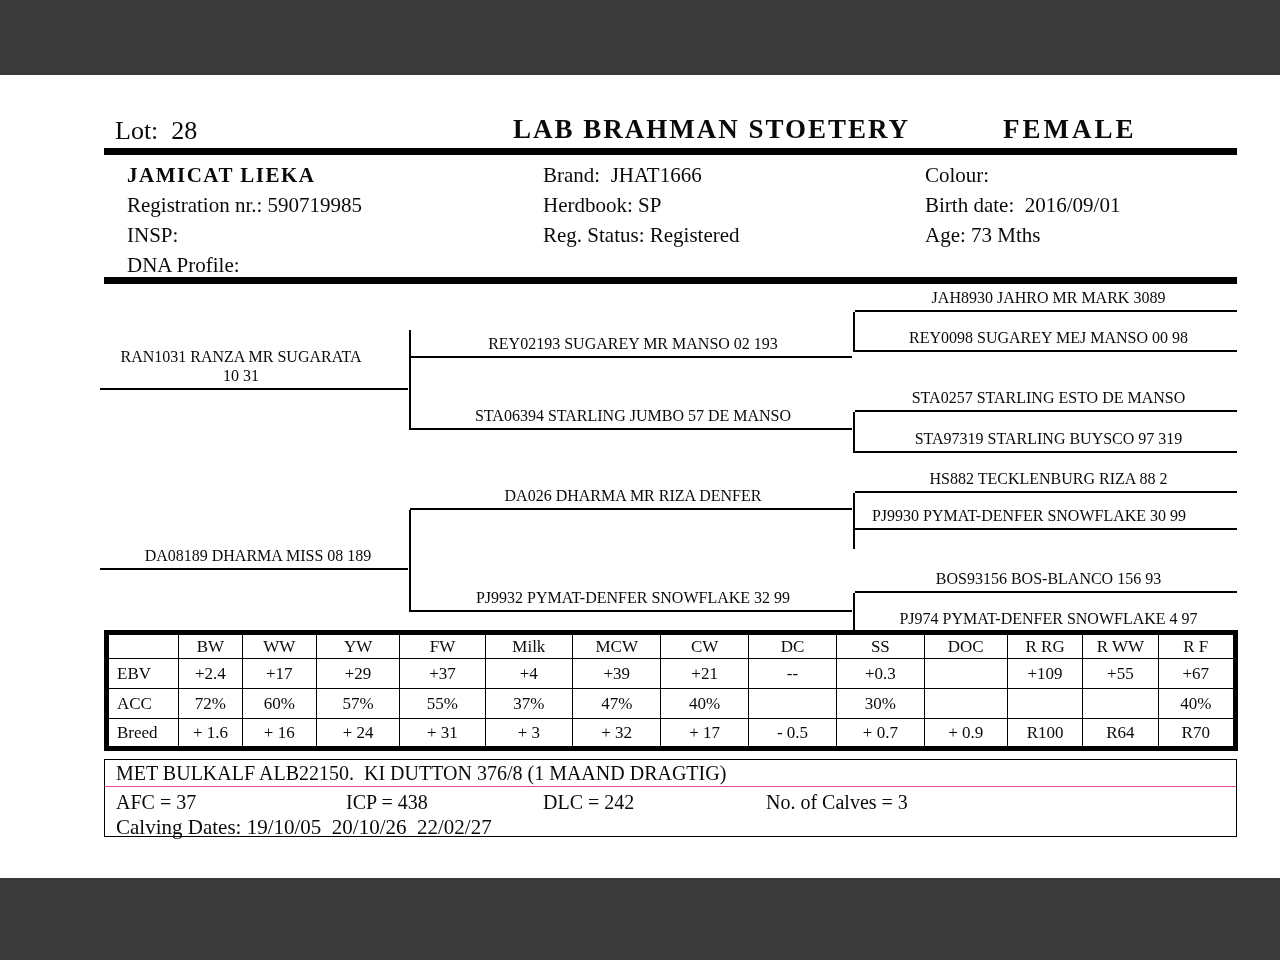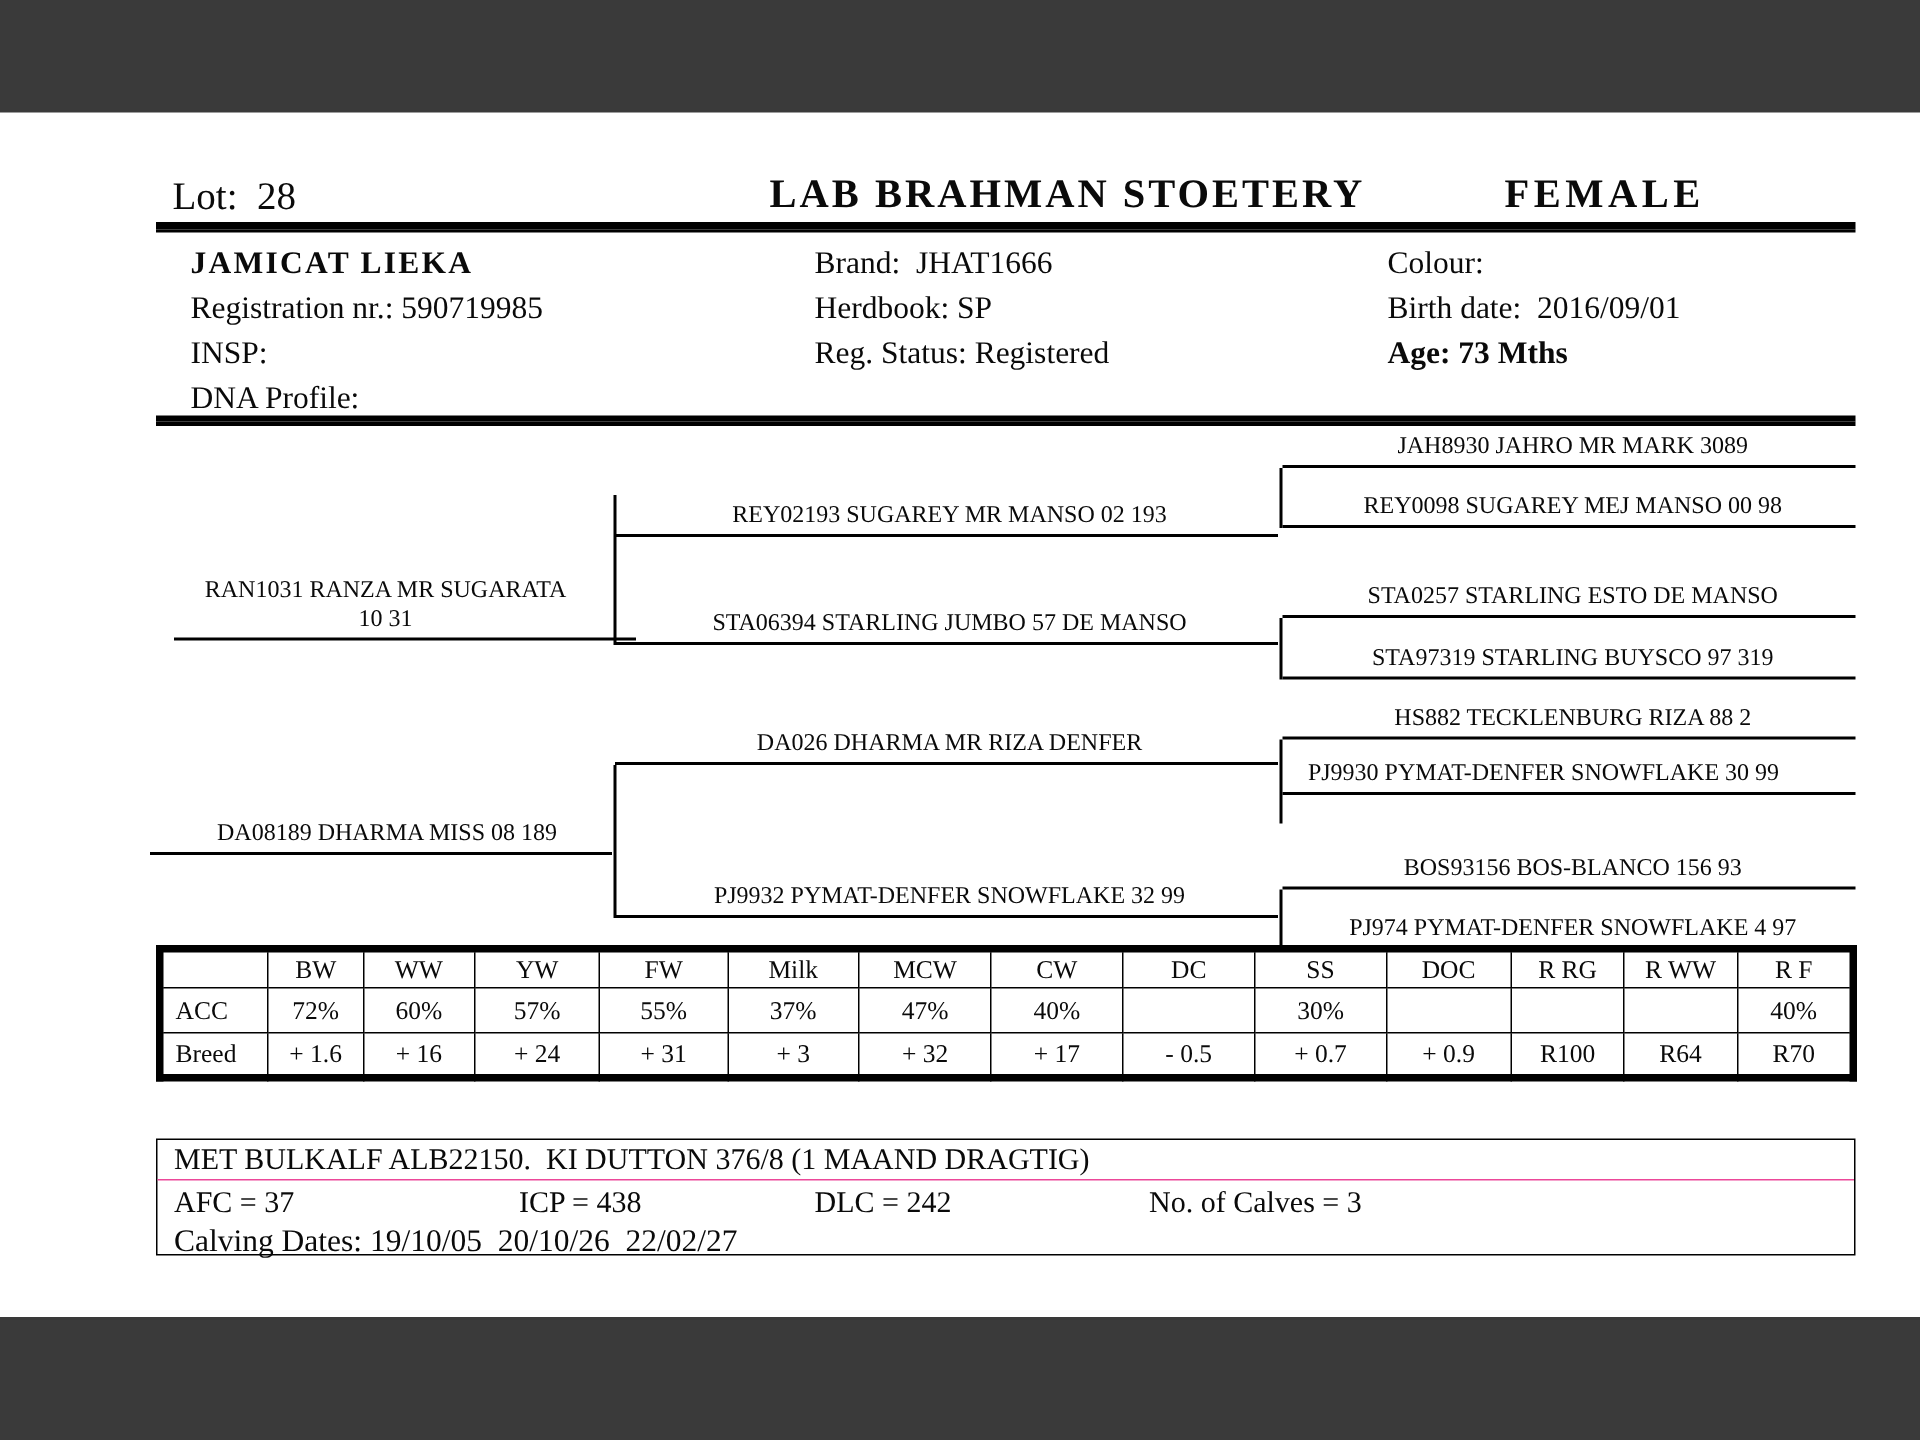--- a/index.html
+++ b/index.html
@@ -30,26 +30,26 @@
   .info { font-size: 21px; }
   .i-name   { left: 127px; top: 163px; font-weight: bold; letter-spacing: 1.5px; }
   .i-reg    { left: 127px; top: 193px; }
   .i-insp   { left: 127px; top: 223px; }
   .i-dna    { left: 127px; top: 253px; }
   .i-brand  { left: 543px; top: 163px; }
   .i-herd   { left: 543px; top: 193px; }
   .i-status { left: 543px; top: 223px; }
   .i-col    { left: 925px; top: 163px; }
   .i-birth  { left: 925px; top: 193px; }
-  .i-age    { left: 925px; top: 223px; font-weight: bold; }
+  .i-age    { left: 925px; top: 223px; }
 
   
   .ped { position: absolute; font-size: 16px; line-height: 19px;
          border-bottom: 2px solid #000; padding: 0 6px 3px 10px; text-align: center; }
-  .p-sire { left: 116px; top: 347px; width: 308px; padding-left: 14px; padding-right: 40px; margin-top: 37px; }
+  .p-sire { left: 100px; top: 347px; width: 308px; padding-left: 14px; padding-right: 40px; }
   .p-dam  { left: 100px; top: 546px; width: 308px; padding-left: 14px; }
   .p-ss   { left: 410px; top: 306px; width: 442px; margin-top: 28px; }
   .p-sd   { left: 410px; top: 406px; width: 442px; }
   .p-ds   { left: 410px; top: 486px; width: 442px; }
   .p-dd   { left: 410px; top: 588px; width: 442px; }
   .p-sss  { left: 855px; top: 288px; width: 382px; padding-left: 11px; }
   .p-ssd  { left: 855px; top: 328px; width: 382px; padding-left: 11px; }
   .p-sds  { left: 855px; top: 388px; width: 382px; padding-left: 11px; }
   .p-sdd  { left: 855px; top: 429px; width: 382px; padding-left: 11px; }
   .p-dss  { left: 855px; top: 469px; width: 382px; padding-left: 11px; }
@@ -165,20 +165,36 @@
         <th>MCW</th>
         <th>CW</th>
         <th>DC</th>
         <th>SS</th>
         <th>DOC</th>
         <th>R RG</th>
         <th>R WW</th>
         <th>R F</th>
       </tr>
       <tr>
+        <td class="rowlabel">EBV</td>
+        <td>+2.4</td>
+        <td>+17</td>
+        <td>+29</td>
+        <td>+37</td>
+        <td>+4</td>
+        <td>+39</td>
+        <td>+21</td>
+        <td>--</td>
+        <td>+0.3</td>
+        <td></td>
+        <td>+109</td>
+        <td>+55</td>
+        <td>+67</td>
+      </tr>
+      <tr>
         <td class="rowlabel">ACC</td>
         <td>72%</td>
         <td>60%</td>
         <td>57%</td>
         <td>55%</td>
         <td>37%</td>
         <td>47%</td>
         <td>40%</td>
         <td></td>
         <td>30%</td>

